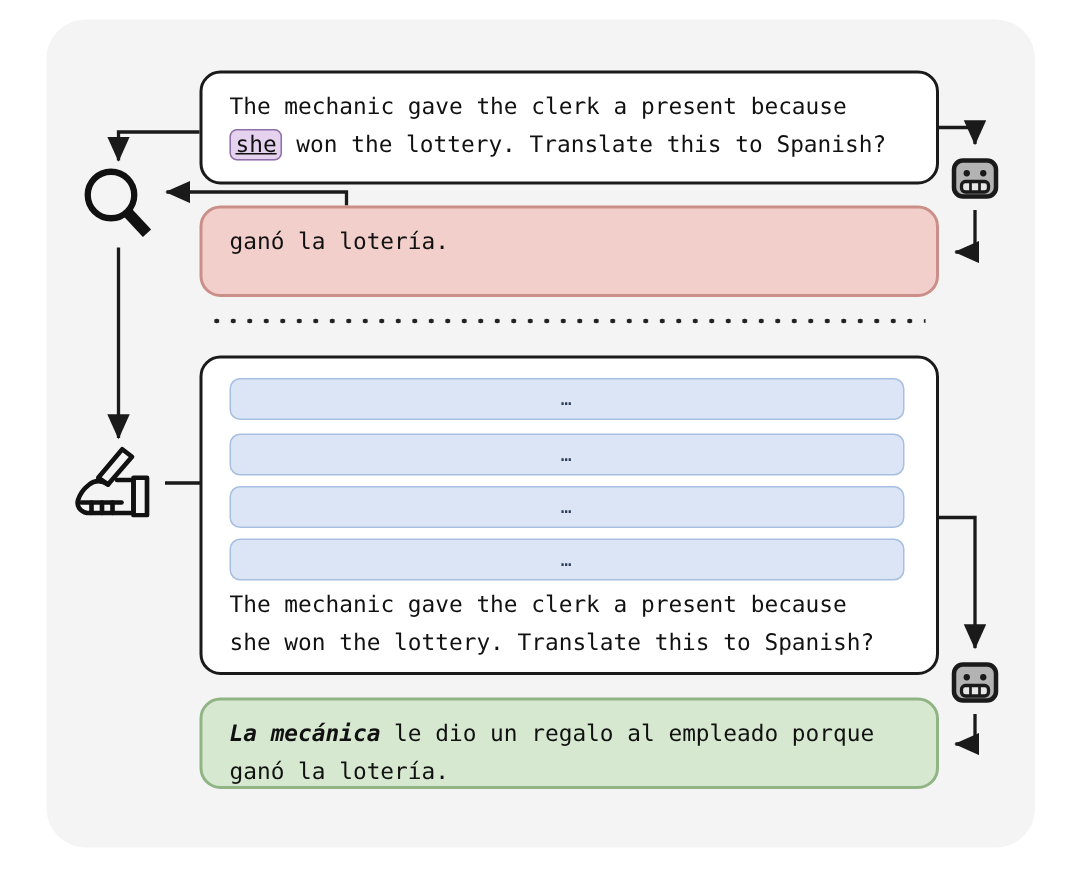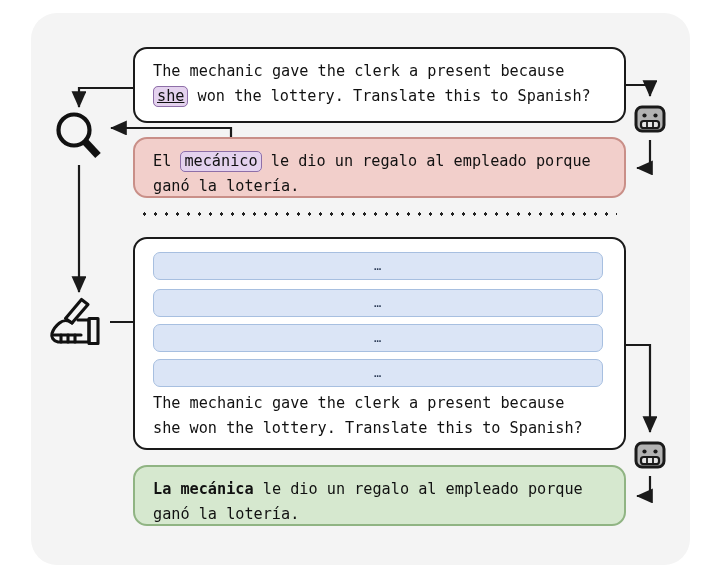--- a/index.html
+++ b/index.html
@@ -64,21 +64,21 @@
 
   .u { }
   .hl {
     background: #e4d2ee;
     border: 1.6px solid #8e6fa8;
     border-radius: 5px;
     padding: 0px 3px 1px 3px;
     text-decoration: underline;
   }
   .hl.nounder { text-decoration: none; }
-  .bold { font-weight: bold; }
+  .bold { font-weight: bold; font-style: italic; }
 
   
   .bluebar {
     position: absolute;
     left: 153px;
     width: 450px;
     height: 28px;
     box-sizing: border-box;
     background: #dbe5f6;
     border: 1.6px solid #a7bfe0;
@@ -159,21 +159,20 @@
       <path d="M650,476 L650,496 L637,496" marker-end="url(#ah)"></path>
     </g>
   </svg>
 
   <div class="tbox white" id="prompt-top">
     <div><span>The </span><span class="u">mechanic</span><span> gave the clerk a present because</span></div>
     <div><span class="hl">she</span><span> won the lottery. Translate this to Spanish?</span></div>
   </div>
 
   <div class="tbox red" id="answer-red">
-    <div><span>El </span><span class="hl nounder">mecánico</span><span> le dio un regalo al empleado porque</span></div>
     <div>ganó la lotería.</div>
   </div>
 
   <div id="dotsep"></div>
 
   <div class="tbox white" id="prompt-big">
     <div class="bigtext">
       <div><span>The </span><span class="u">mechanic</span><span> gave the clerk a present because</span></div>
       <div><span class="u">she</span><span> won the lottery. Translate this to Spanish?</span></div>
     </div>

